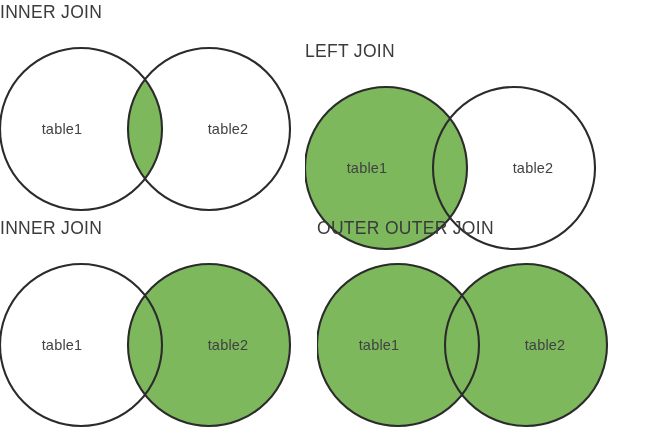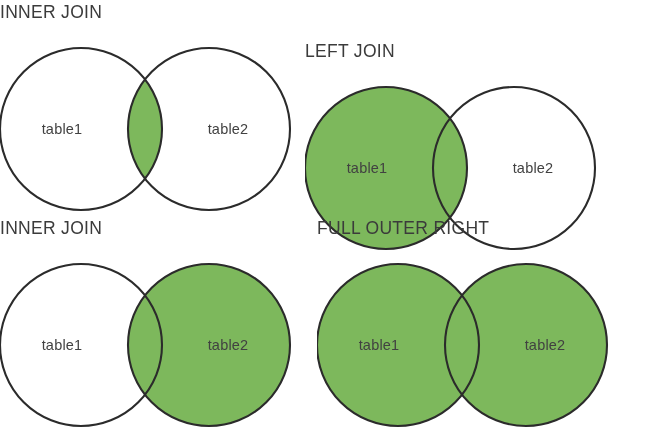--- a/index.html
+++ b/index.html
@@ -123,21 +123,21 @@
         <g clip-path="url(#clipL-right-join)">
           <circle class="region-fill" cx="209" cy="89" r="81" fill="#7DB85C"></circle>
         </g>
         <circle class="circle-outline" cx="81" cy="89" r="81"></circle>
         <circle class="circle-outline" cx="209" cy="89" r="81"></circle>
         <text class="table-label" x="62" y="90">table1</text>
         <text class="table-label" x="228" y="90">table2</text>
       </svg>
     </div>
     <div class="venn-panel" style="left: 317px; top: 216px;">
-      <div class="panel-title">FULL OUTER RIGHT</div>
+      <div class="panel-title">OUTER OUTER JOIN</div>
       <svg class="venn-svg" width="328" height="180" viewBox="0 0 328 180" y="0" style="top: 40px;">
         <defs>
           <clipPath id="clipL-full-outer-join">
             <circle cx="81" cy="89" r="81"></circle>
           </clipPath>
           <clipPath id="clipR-full-outer-join">
             <circle cx="209" cy="89" r="81"></circle>
           </clipPath>
         </defs>
         <circle class="region-fill" cx="81" cy="89" r="81" fill="#7DB85C"></circle>

